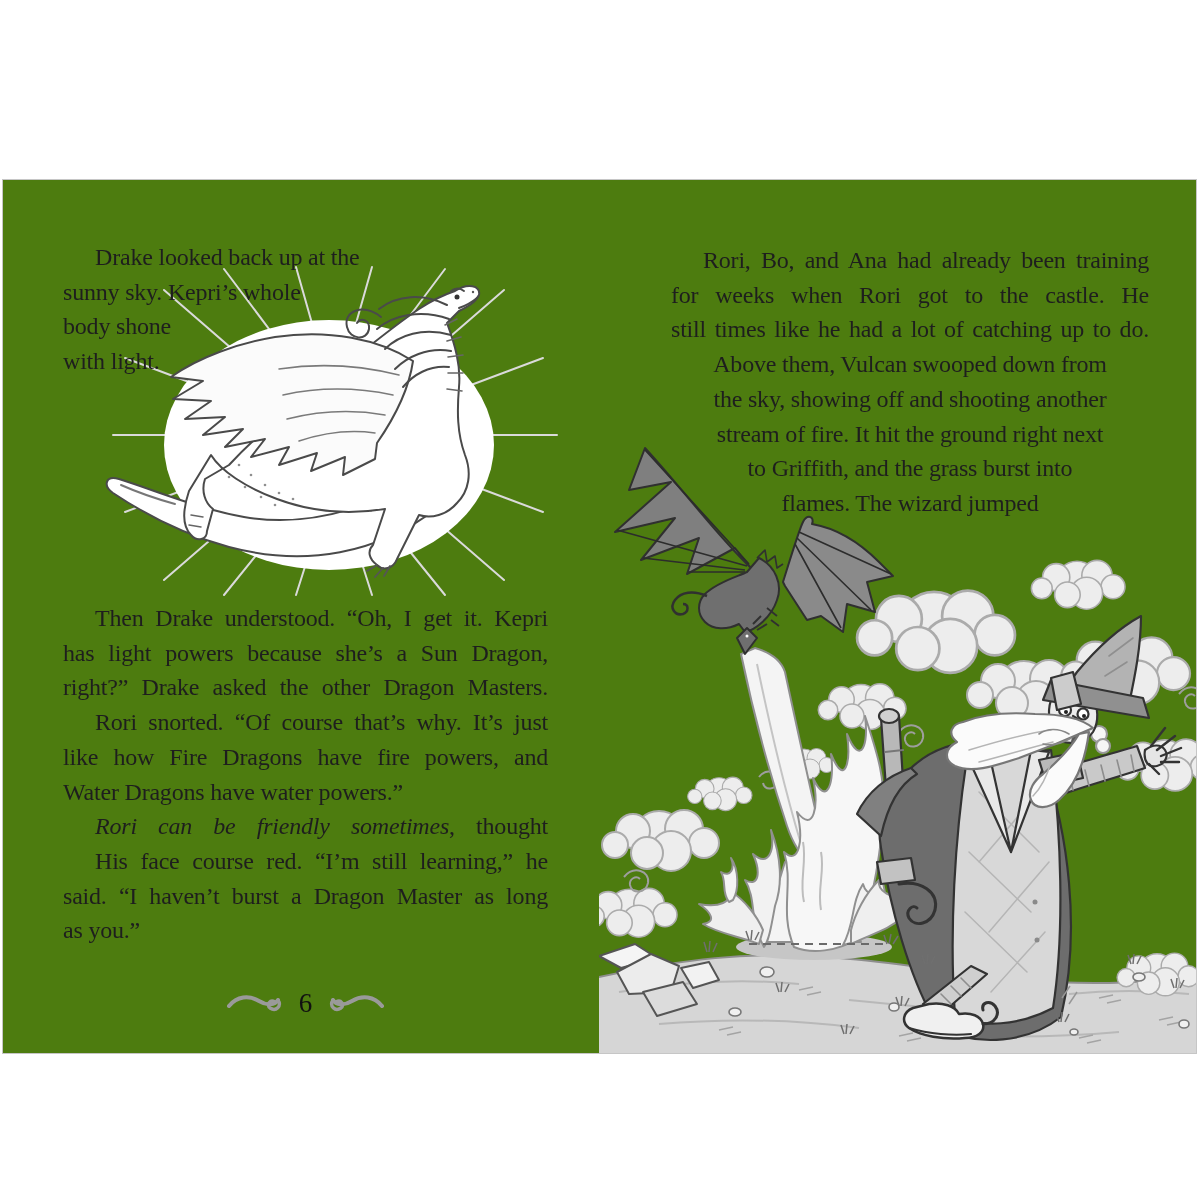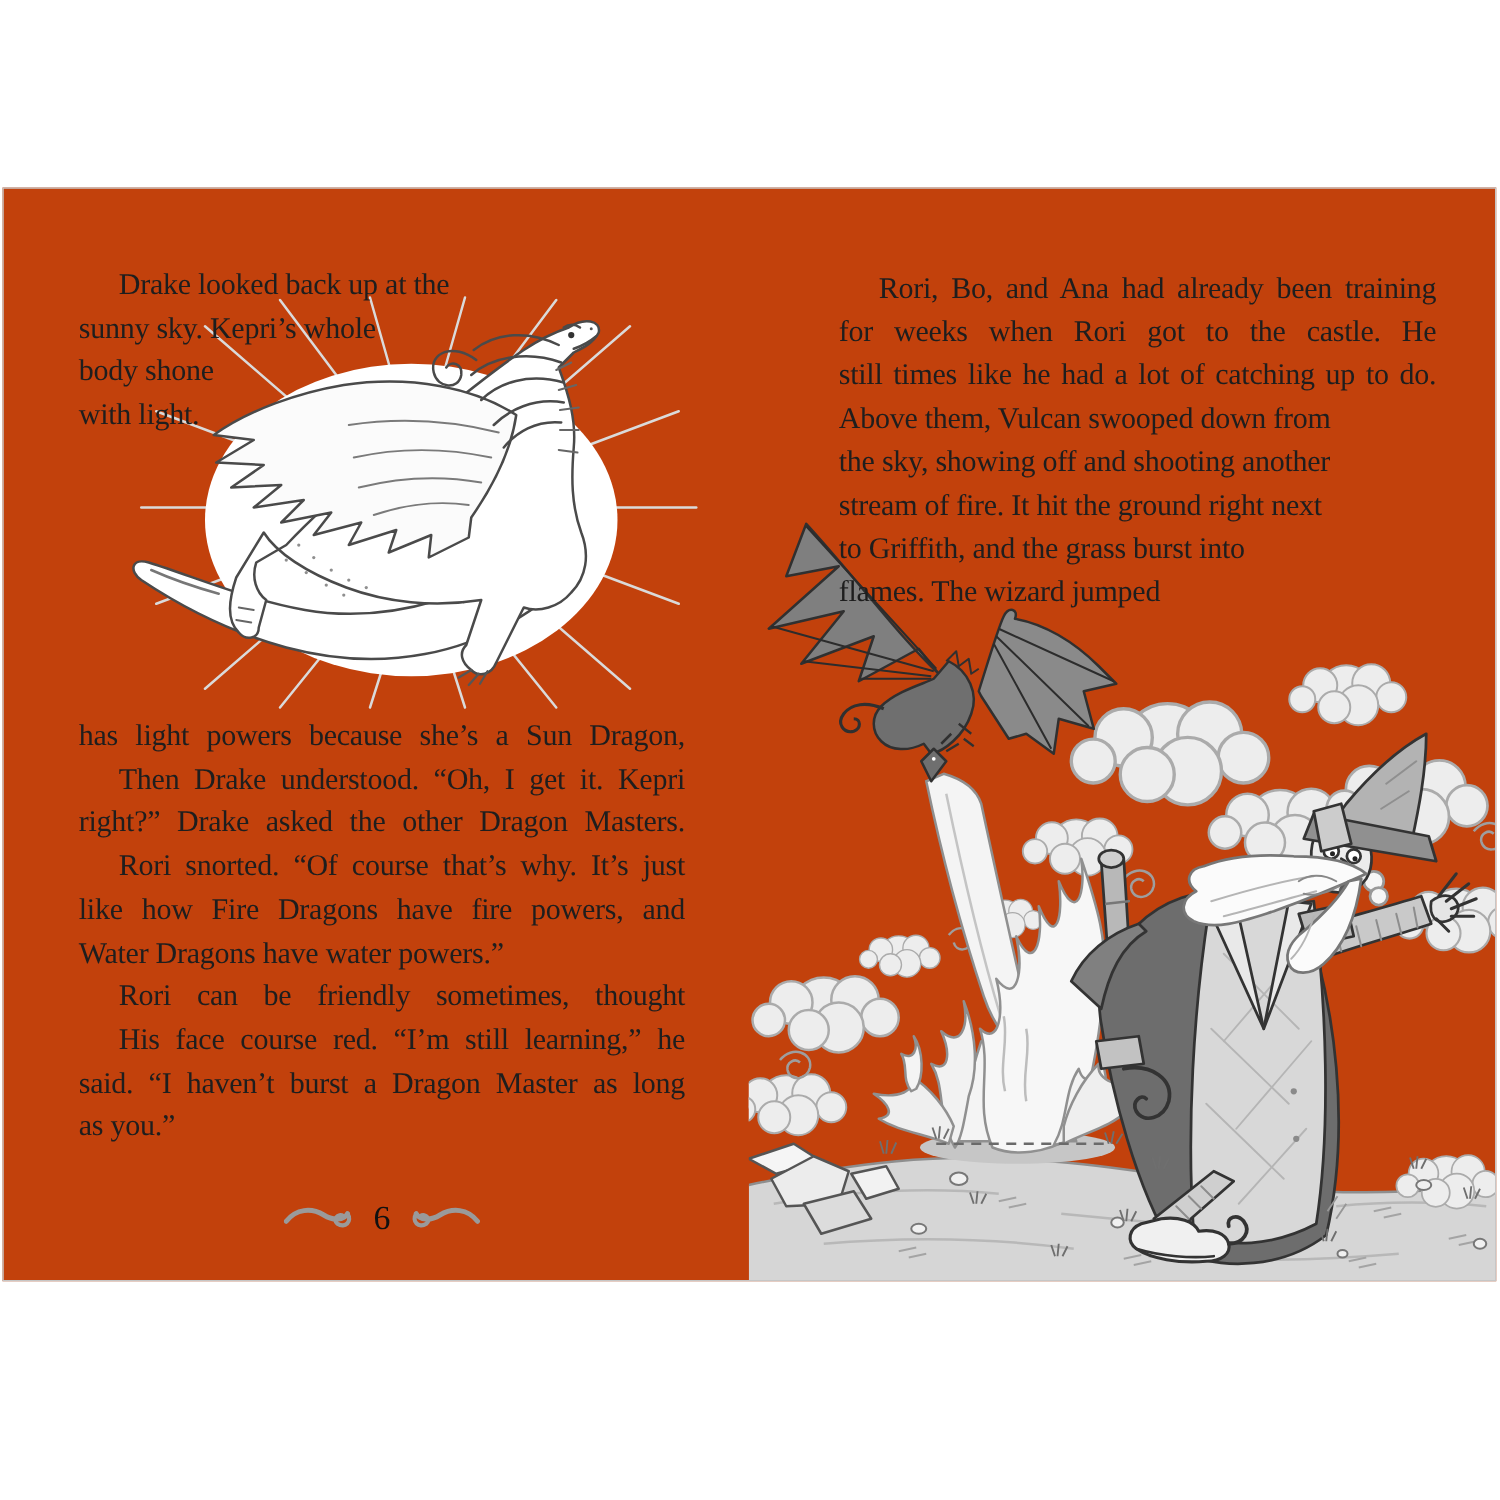--- a/index.html
+++ b/index.html
@@ -1,25 +1,25 @@
 <!DOCTYPE html>
 <html><head>
 <meta charset="utf-8">
 <style>
   html,body{margin:0;padding:0}
   body{width:1200px;height:1200px;background:#ffffff;position:relative;
        font-family:"Liberation Serif",serif;color:#1e1e1e;overflow:hidden}
-  .book{position:absolute;left:2px;top:150px;width:1193px;height:873px;
-        border:1px solid #c6c6c6;background:#c2410c}
+  .book{position:absolute;left:2px;top:179px;width:1193px;height:873px;
+        border:1px solid #c6c6c6;background:#4d7c0f}
   .col{position:absolute;font-size:24px;line-height:34.7px;letter-spacing:-0.2px}
   .line{white-space:nowrap}
   .jl{white-space:normal;text-align:justify;text-align-last:justify}
   .ind{padding-left:32px}
-  .ra{text-align:left}
-  .it{}
+  .ra{text-align:center}
+  .it{font-style:italic}
   #leftP1{left:60px;top:60px;width:485px}
   #leftMain{left:60px;top:421px;width:485px}
   #rightCol{left:668px;top:63px;width:478px}
   .footer{position:absolute;left:60px;top:806px;width:485px;height:34px;
           display:flex;align-items:center;justify-content:center;gap:14px}
   .pagenum{font-size:27px;color:#111;line-height:1}
   svg.illu{position:absolute}
   #kepriSvg{left:76px;top:85px}
   #vulcanSvg{left:596px;top:252px}
 </style>
@@ -90,22 +90,22 @@
     </svg>
 
     <div id="leftP1" class="col">
       <div class="line ind">Drake looked back up at the</div>
       <div class="line">sunny sky. Kepri’s whole</div>
       <div class="line">body shone</div>
       <div class="line">with light.</div>
     </div>
 
     <div id="leftMain" class="col">
+      <div class="line ind jl">Then Drake understood. “Oh, I get it. Kepri</div>
       <div class="line jl">has light powers because she’s a Sun Dragon,</div>
-      <div class="line ind jl">Then Drake understood. “Oh, I get it. Kepri</div>
       <div class="line jl">right?” Drake asked the other Dragon Masters.</div>
       <div class="line ind jl">Rori snorted. “Of course that’s why. It’s just</div>
       <div class="line jl">like how Fire Dragons have fire powers, and</div>
       <div class="line">Water Dragons have water powers.”</div>
       <div class="line ind jl"><span class="it">Rori can be friendly sometimes</span><span>, thought</span></div>
       <div class="line ind jl">His face course red. “I’m still learning,” he</div>
       <div class="line jl">said. “I haven’t burst a Dragon Master as long</div>
       <div class="line">as you.”</div>
     </div>
 

